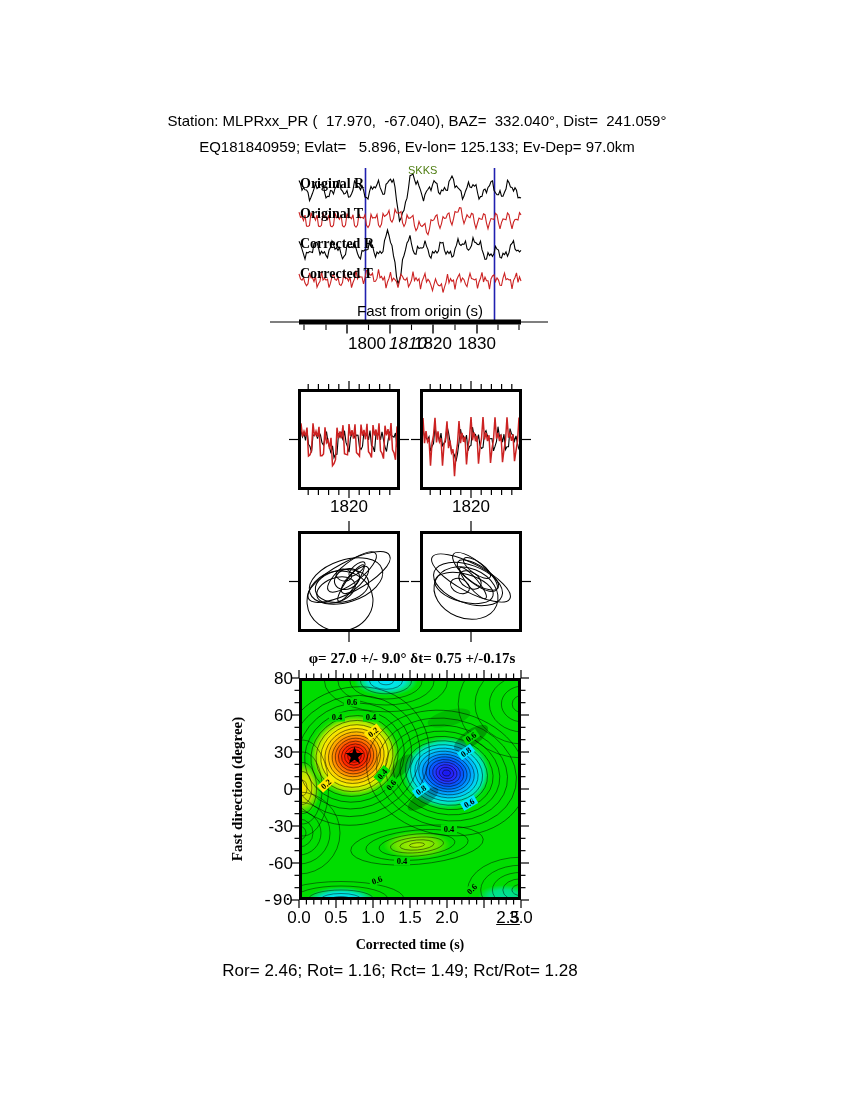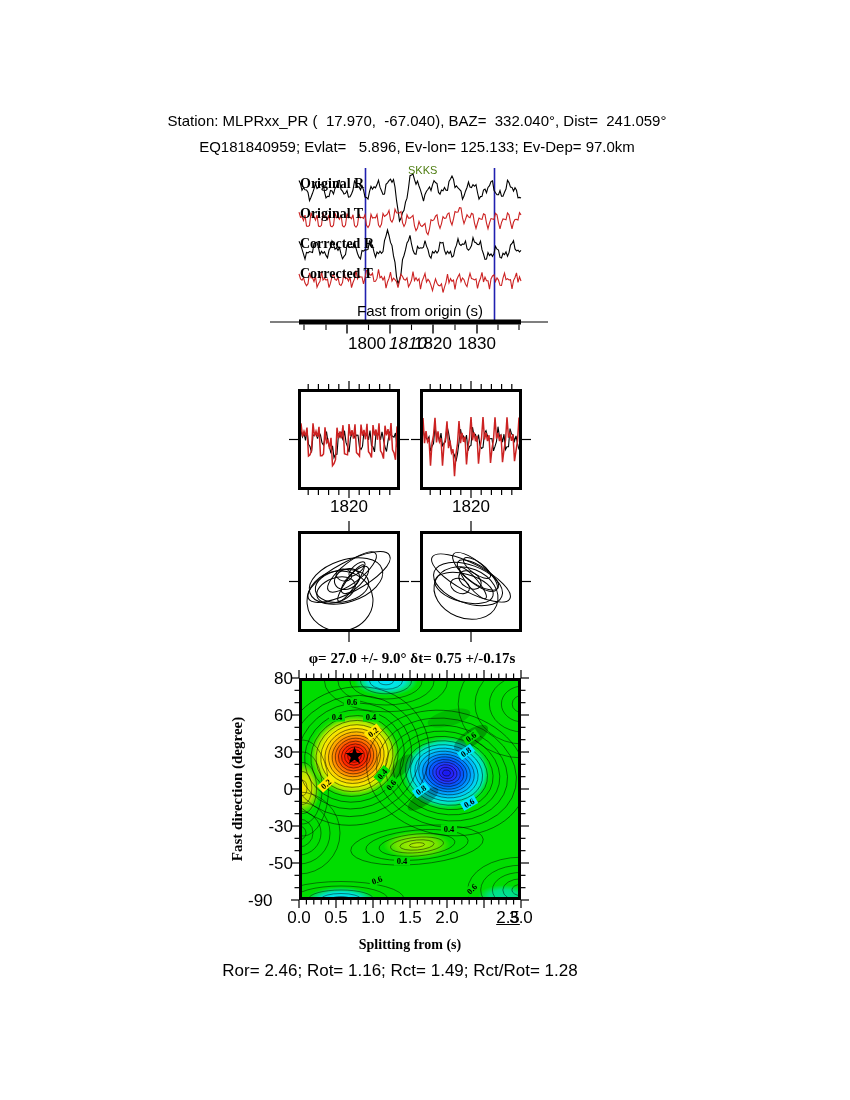--- a/index.html
+++ b/index.html
@@ -458,27 +458,27 @@
 
 <div class="abs ctr serifb" style="left:412px;top:650px;font-size:15px">φ= 27.0 +/- 9.0° δt= 0.75 +/-0.17s</div>
 
 <div class="abs serifb" style="left:238px;top:789px;font-size:15px;transform:translate(-50%,-50%) rotate(-90deg);white-space:nowrap">Fast direction (degree)</div>
 <div id="y-ticks">
     <div class="ticklab" style="left: 248px; width: 45px; text-align: right; top: 668.5px;">80</div>
     <div class="ticklab" style="left: 248px; width: 45px; text-align: right; top: 705.5px;">60</div>
     <div class="ticklab" style="left: 248px; width: 45px; text-align: right; top: 742.5px;">30</div>
     <div class="ticklab" style="left: 248px; width: 45px; text-align: right; top: 779.5px;">0</div>
     <div class="ticklab" style="left: 248px; width: 45px; text-align: right; top: 816.5px;">-30</div>
-    <div class="ticklab" style="left: 248px; width: 45px; text-align: right; top: 853.5px;">-50</div>
-    <div class="ticklab" style="left: 248px; width: 45px; top: 890.5px;">-90</div>
+    <div class="ticklab" style="left: 248px; width: 45px; text-align: right; top: 853.5px;">-60</div>
+    <div class="ticklab" style="left: 248px; width: 45px; text-align: right; top: 890.5px; font-family: Liberation Mono, monospace;">-90</div>
   </div>
 <div id="x-ticks">
     <div class="ticklab" style="left: 299px; top: 908px; transform: translateX(-50%);">0.0</div>
     <div class="ticklab" style="left: 336px; top: 908px; transform: translateX(-50%); text-align: right;">0.5</div>
     <div class="ticklab" style="left: 373px; top: 908px; transform: translateX(-50%);">1.0</div>
     <div class="ticklab" style="left: 410px; top: 908px; transform: translateX(-50%);">1.5</div>
     <div class="ticklab" style="left: 447px; top: 908px; transform: translateX(-50%);">2.0</div>
     <div class="ticklab" style="left: 508px; top: 908px; transform: translateX(-50%); text-decoration: underline;">2.5</div>
     <div class="ticklab" style="left: 521px; top: 908px; transform: translateX(-50%); text-align: right;">3.0</div>
   </div>
-<div class="abs ctr serifb" style="left:410px;top:937px;font-size:14px">Splitting from (s)</div>
+<div class="abs ctr serifb" style="left:410px;top:937px;font-size:14px">Corrected time (s)</div>
 
 <div class="abs ctr sans17" style="left:400px;top:961px">Ror= 2.46; Rot= 1.16; Rct= 1.49; Rct/Rot= 1.28</div>
 
 </body></html>

